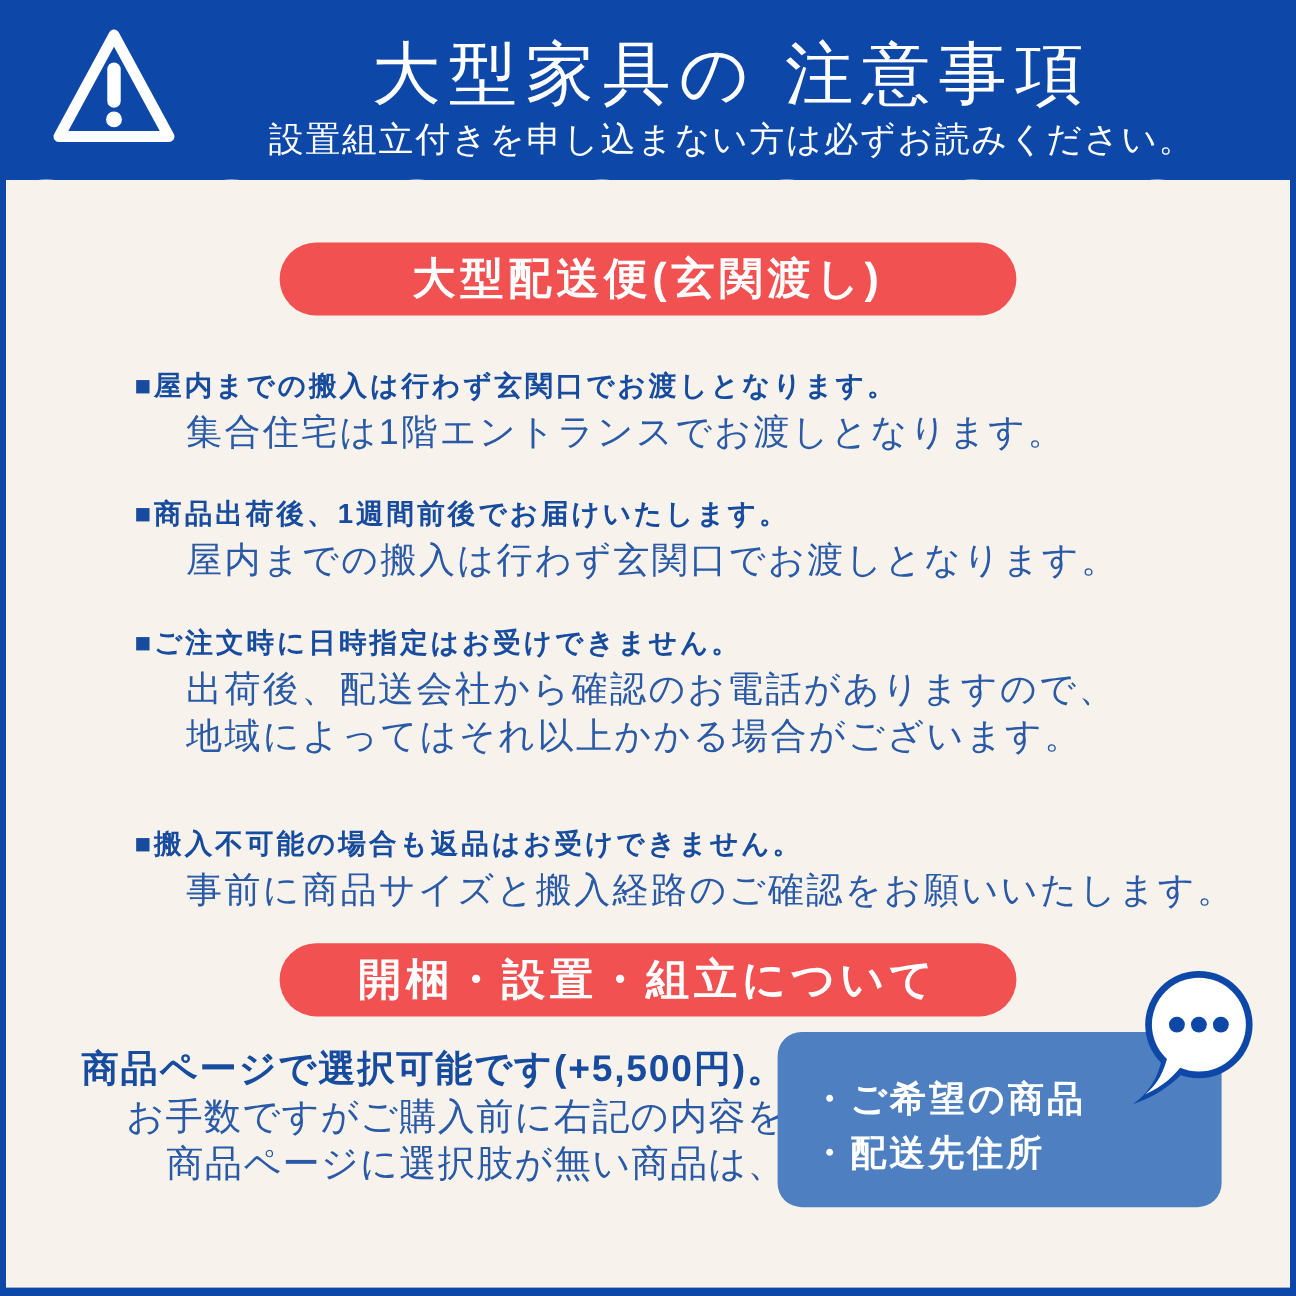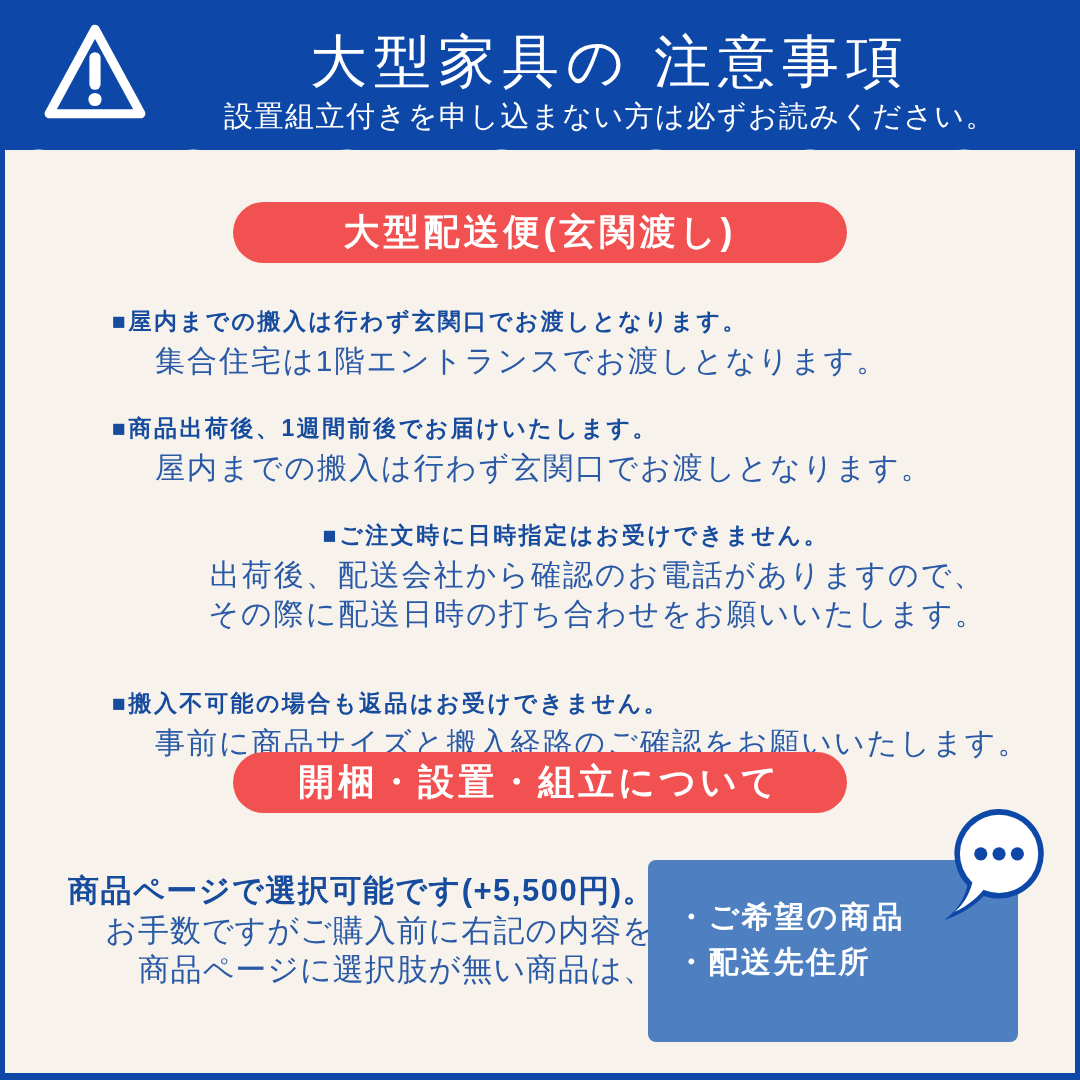--- a/index.html
+++ b/index.html
@@ -34,46 +34,46 @@
     color:var(--white);font-size:29px;font-weight:500;letter-spacing:1.5px;white-space:nowrap;
   }
 
   .pill{
     position:absolute;left:50%;transform:translateX(-50%);
     width:614px;height:61px;border-radius:33px;background:var(--pill-red);
     display:flex;align-items:center;justify-content:center;
     color:var(--white);font-size:36px;font-weight:700;letter-spacing:4px;white-space:nowrap;
   }
   .pill-delivery{top:202px;}
-  .pill-assembly{top:752px;}
+  .pill-assembly{top:786px;}
 
   .notice{position:absolute;left:112px;right:40px;}
   .notice-heading{
     color:var(--heading-blue);font-size:23px;font-weight:800;
     letter-spacing:2.5px;line-height:39px;white-space:nowrap;
   }
   .notice-sub{
     margin-left:43px;color:var(--sub-blue);font-size:30px;font-weight:500;
     letter-spacing:2px;line-height:39px;white-space:nowrap;
   }
   .notice-1{top:302px;}
   .notice-2{top:409px;}
-  .notice-3{top:516px;text-align:center;}
+  .notice-3{top:516px;}
   .notice-4{top:664px;margin-top:20px;}
 
   .assembly-info{
     position:absolute;left:68px;top:871px;
     color:var(--sub-blue);font-size:31px;font-weight:500;
     letter-spacing:1px;line-height:39.5px;white-space:nowrap;text-align:right;
   }
   .assembly-info .bold-line{color:var(--heading-blue);font-weight:800;letter-spacing:1.5px;}
 
   .contact-box{
-    position:absolute;left:648px;top:860px;width:370px;height:182px;
-    border-radius:8px;background:var(--box-blue);
+    position:absolute;left:648px;top:860px;width:370px;height:146px;
+    border-radius:20px;background:var(--box-blue);
     padding:34px 0 0 28px;box-sizing:border-box;
   }
   .contact-item{
     color:var(--white);font-size:30px;font-weight:700;
     letter-spacing:2.5px;line-height:45px;white-space:nowrap;
   }
 
   .bubble-icon{position:absolute;left:938px;top:803px;width:114px;height:120px;}
 </style>
 </head>
@@ -102,21 +102,21 @@
   </div>
 
   <div class="notice notice-2">
     <div class="notice-heading">■商品出荷後、1週間前後でお届けいたします。</div>
     <div class="notice-sub">屋内までの搬入は行わず玄関口でお渡しとなります。</div>
   </div>
 
   <div class="notice notice-3">
     <div class="notice-heading">■ご注文時に日時指定はお受けできません。</div>
     <div class="notice-sub">出荷後、配送会社から確認のお電話がありますので、</div>
-    <div class="notice-sub">その際に配送日時の打ち合わせをお願いいたします。</div>
+    <div class="notice-sub">地域によってはそれ以上かかる場合がございます。</div>
   </div>
 
   <div class="notice notice-4">
     <div class="notice-heading">■搬入不可能の場合も返品はお受けできません。</div>
     <div class="notice-sub">事前に商品サイズと搬入経路のご確認をお願いいたします。</div>
   </div>
 
   <div class="pill pill-assembly">開梱・設置・組立について</div>
 
   <div class="assembly-info">

